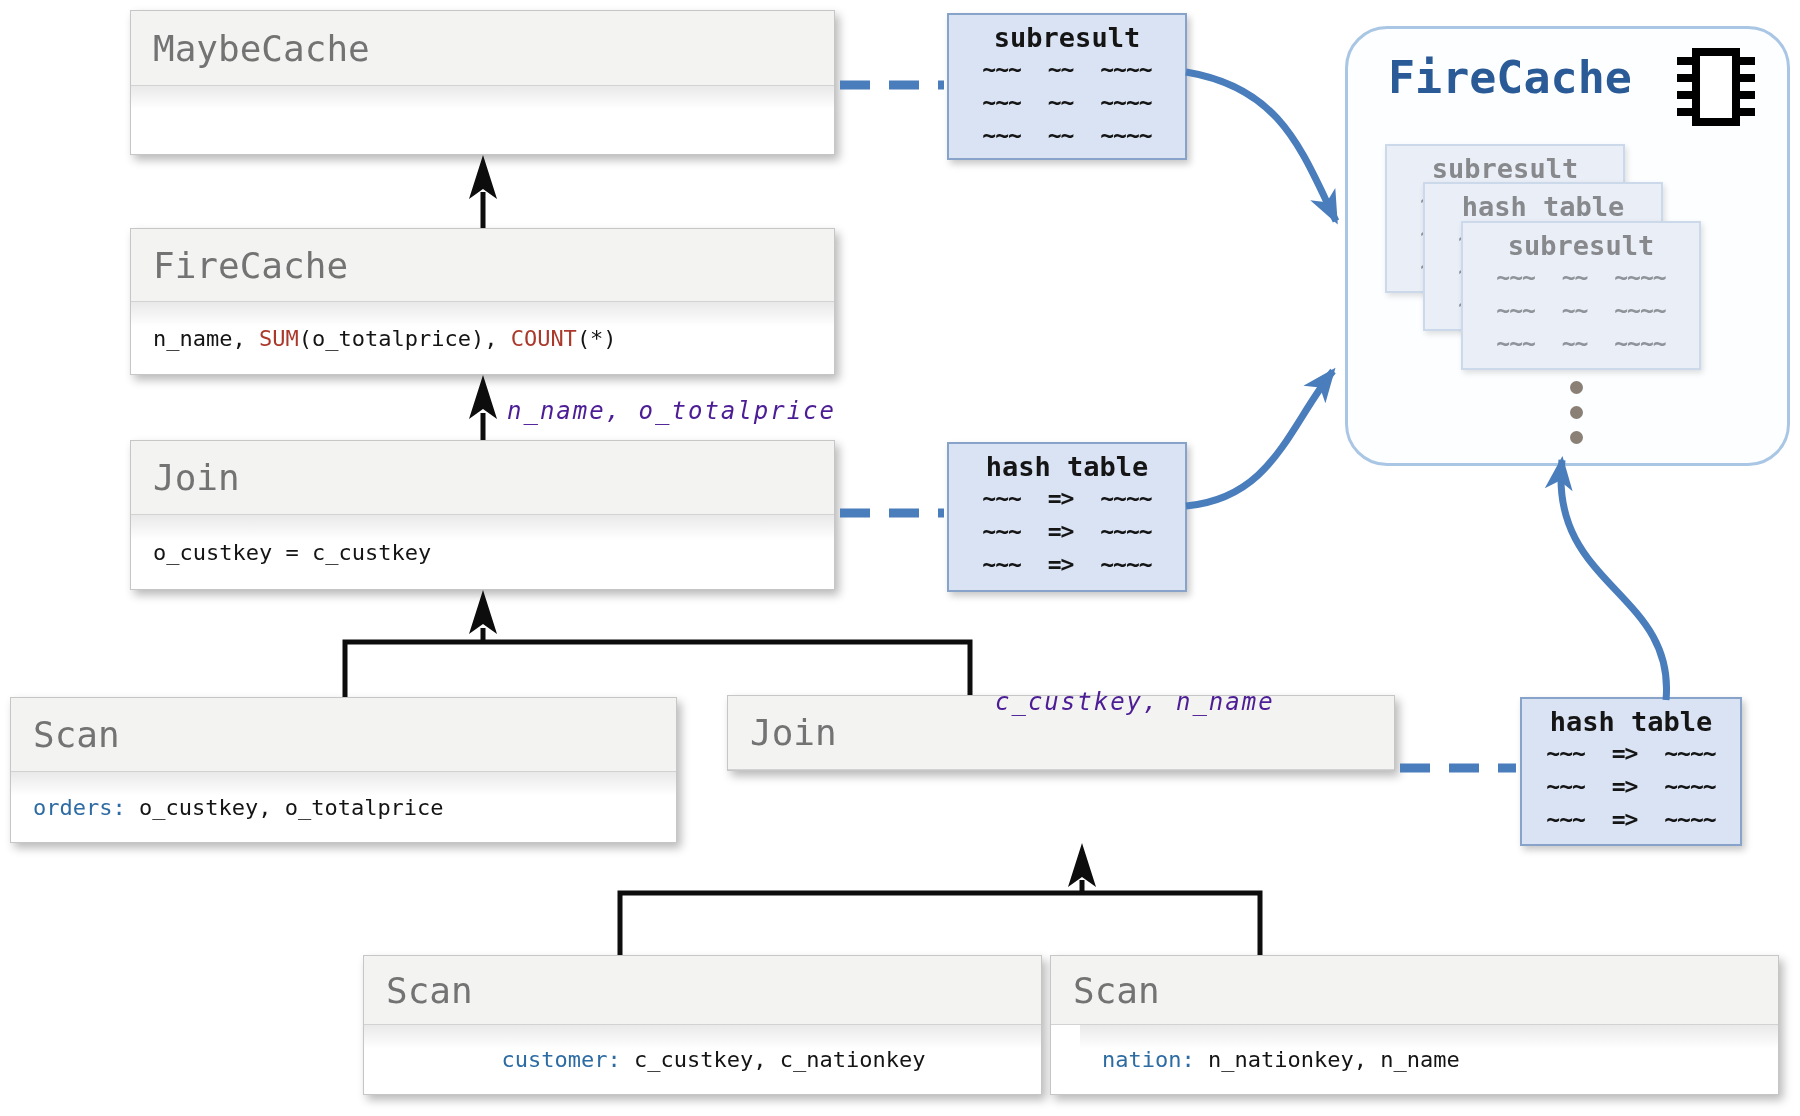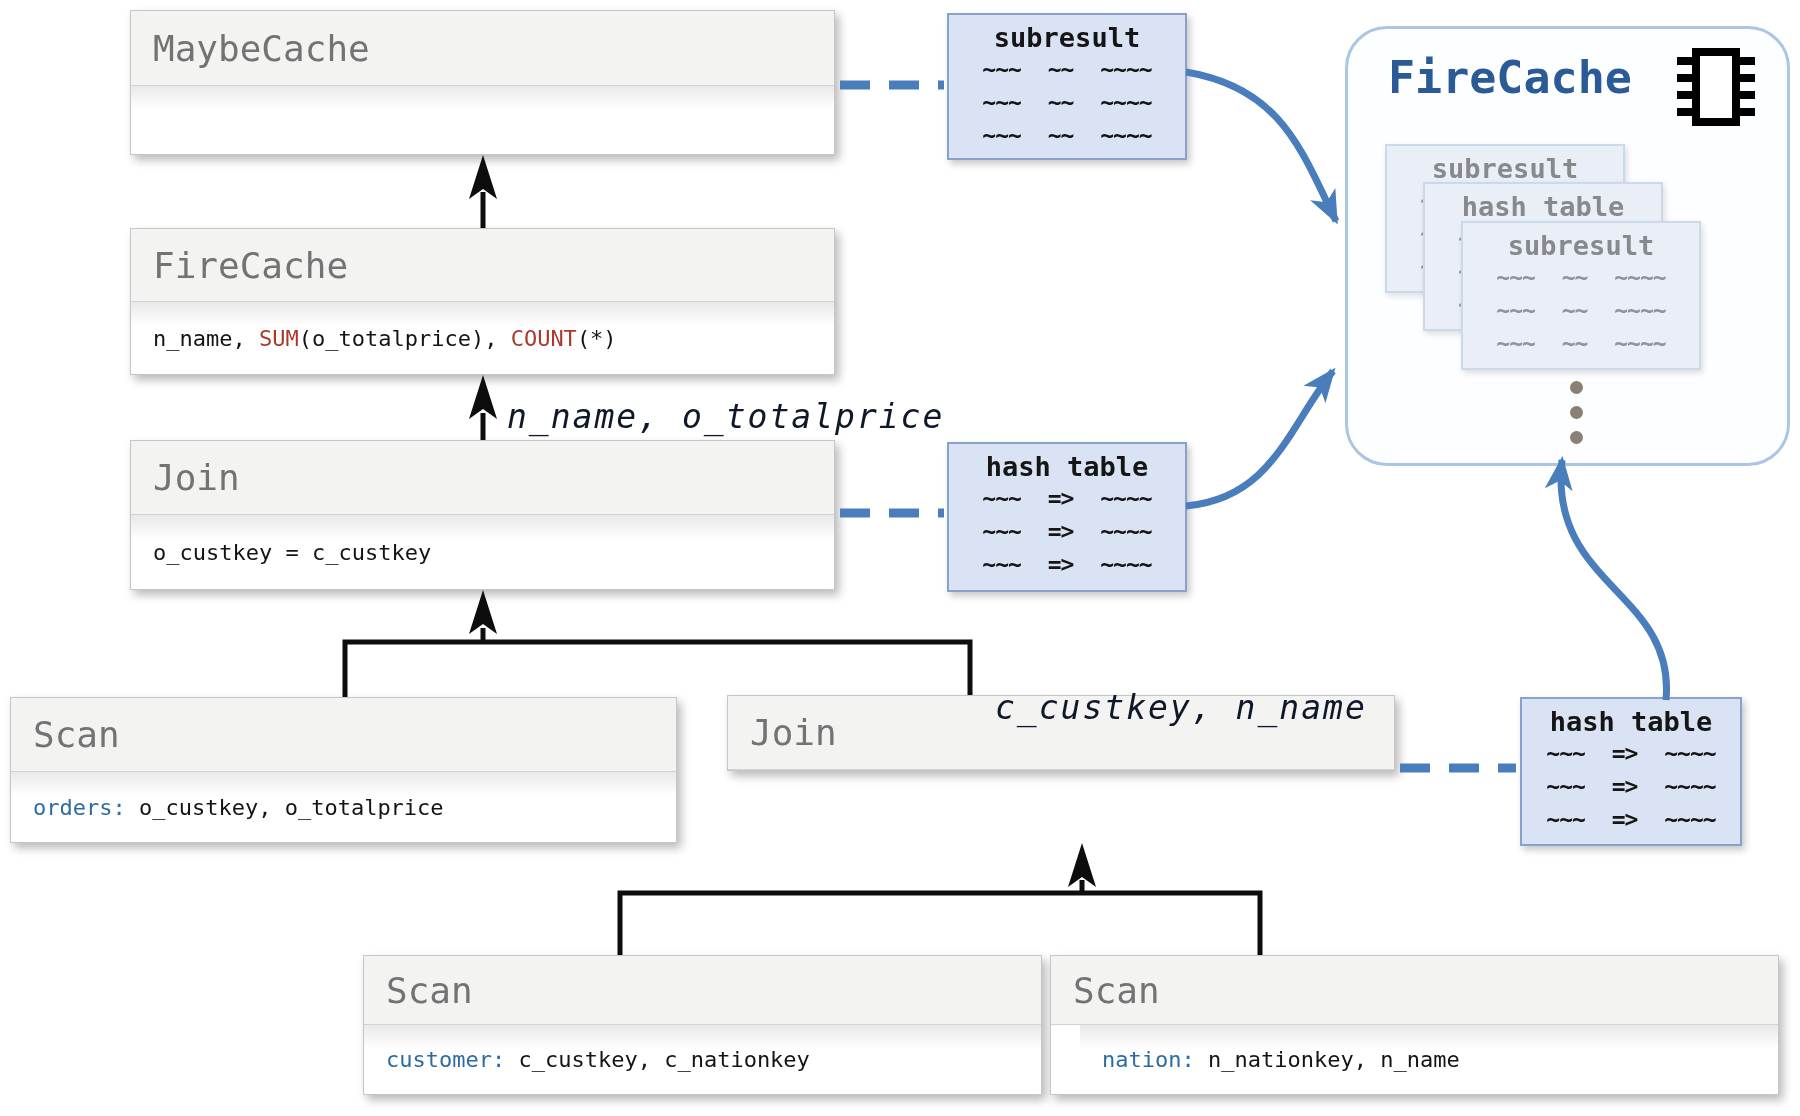--- a/index.html
+++ b/index.html
@@ -28,21 +28,21 @@
              background:#fdfeff;border:3px solid #a9c6e4;border-radius:42px;box-sizing:border-box;}
   .fc-title{position:absolute;left:40px;top:22px;font-size:45px;font-weight:bold;color:#2a5b97;}
   .chip{position:absolute;right:30px;top:18px;}
   .stack-card{position:absolute;background:#e9eef7;border:2px solid #ccd9ea;
               box-shadow:2px 3px 6px rgba(0,0,0,0.13);text-align:center;width:236px;height:145px;}
   .stack-card .ct{font-weight:bold;font-size:27px;color:#87898c;margin-top:7px;}
   .stack-card .cr{font-weight:bold;font-size:23px;color:#8f949b;line-height:33px;word-spacing:14px;letter-spacing:-1px;}
   .dot{position:absolute;width:13px;height:13px;border-radius:50%;background:#8b8076;left:222px;}
 
   
-  .edge-label{position:absolute;z-index:4;font-style:italic;font-size:33px;color:#0f172a;
+  .edge-label{position:absolute;z-index:4;font-style:italic;font-size:24px;color:#4c1d95;
               letter-spacing:2px;white-space:pre;}
 </style>
 </head>
 <body>
 
 <div class="canvas">
 
   <svg class="wires" width="1800" height="1116" viewBox="0 0 1800 1116">
     <defs>
       <marker id="bluehead" markerUnits="userSpaceOnUse" markerWidth="38" markerHeight="34" viewBox="0 0 38 34" refX="32" refY="17" orient="auto">
@@ -117,21 +117,21 @@
   <div class="node" style="left:727px;top:695px;width:666px;">
     <div class="hd" style="height:73px;">
       <span>Join</span>
     </div>
   </div>
 
   <div class="node" style="left:363px;top:955px;width:677px;">
     <div class="hd" style="height:68px;">
       <span>Scan</span>
     </div>
-    <div class="bd" style="height:69px;">
+    <div class="bd" style="height:69px;justify-content:center;">
       <span class="tbl">customer:</span><span> c_custkey, c_nationkey</span>
     </div>
   </div>
 
   <div class="node" style="left:1050px;top:955px;width:727px;">
     <div class="hd" style="height:68px;">
       <span>Scan</span>
     </div>
     <div class="bd" style="height:69px;margin-left:29px;">
       <span class="tbl">nation:</span><span> n_nationkey, n_name</span>

